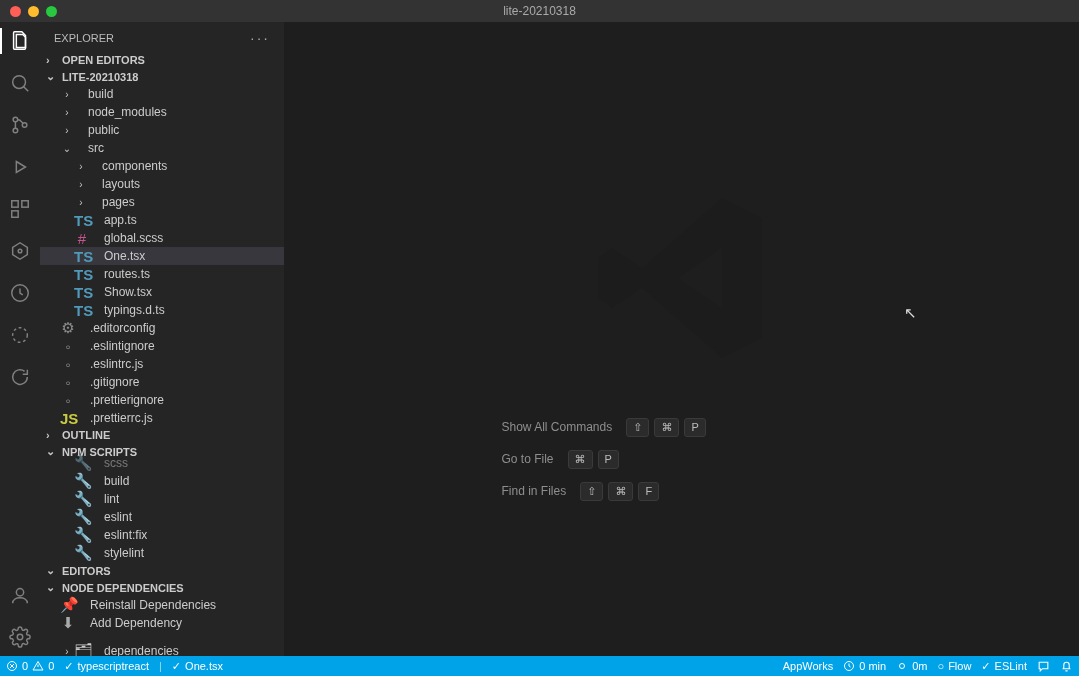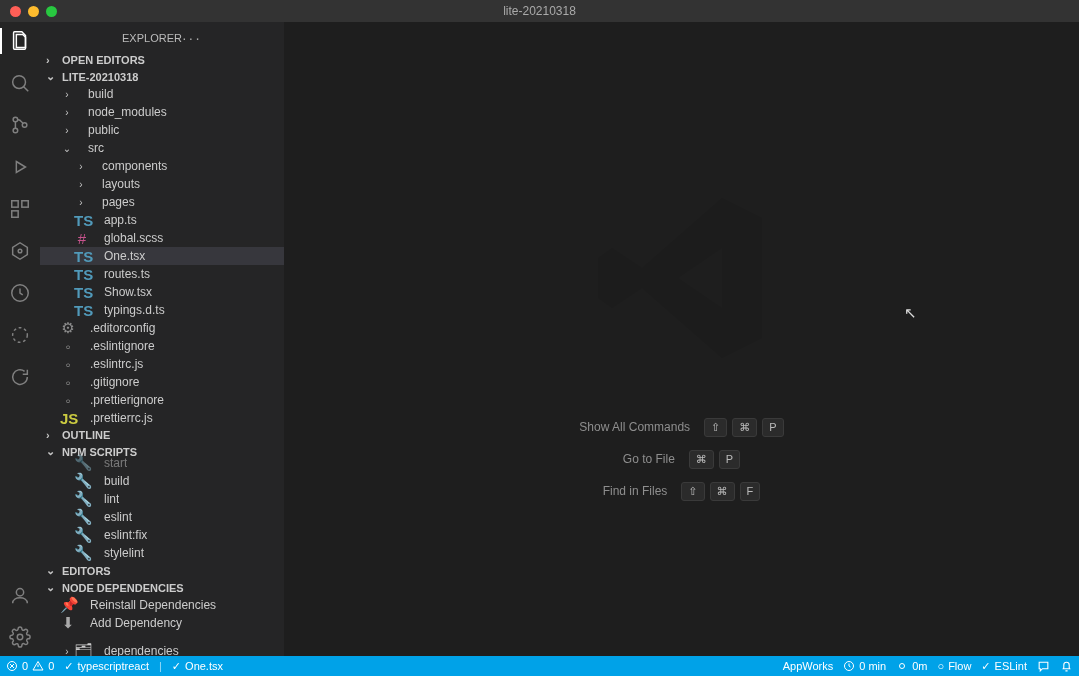--- a/index.html
+++ b/index.html
@@ -75,21 +75,21 @@
 .sidebar {
   width: 244px;
   background: #252526;
   display: flex;
   flex-direction: column;
   font-size: 12px;
   overflow: hidden;
 }
 .sidebar-header {
   display: flex;
-  justify-content: center;
+  justify-content: space-between;
   align-items: center;
   padding: 8px 14px 6px;
   color: #bbb;
   font-size: 11px;
 }
 .sidebar-header .dots { letter-spacing: 2px; color: #aaa; cursor: pointer; font-size: 14px;}
 .section-head {
   display: flex;
   align-items: center;
   gap: 4px;
@@ -128,21 +128,21 @@
   flex: 1;
   background: #1e1e1e;
   display: flex;
   flex-direction: column;
   align-items: center;
   justify-content: center;
   position: relative;
 }
 .vs-logo { opacity: 0.06; margin-bottom: 40px; }
 .welcome-list { display: flex; flex-direction: column; gap: 13px; }
-.welcome-row { display: flex; align-items: center; gap: 14px; justify-content: center; width: 360px; }
+.welcome-row { display: flex; align-items: center; gap: 14px; justify-content: flex-start; width: 360px; }
 .welcome-label { color: #8e8e8e; font-size: 12px; }
 .keys { display: flex; gap: 5px; }
 .key {
   background: #2b2b2b;
   border: 1px solid #3a3a3a;
   border-radius: 3px;
   color: #bbb;
   font-size: 11px;
   padding: 2px 6px;
   min-width: 18px;
@@ -359,21 +359,21 @@
         <span>OUTLINE</span>
     </div>
 
     <div class="section-head">
       <span class="chev">⌄</span>
         <span>NPM SCRIPTS</span>
     </div>
     <div class="tree">
       <div class="row ind3" style="margin-top:-6px;opacity:.5">
           <span class="fico wrench">🔧</span>
-          <span class="label">start</span>
+          <span class="label">scss</span>
         </div>
       <div class="row ind3">
           <span class="fico wrench">🔧</span>
           <span class="label">build</span>
         </div>
       <div class="row ind3">
           <span class="fico wrench">🔧</span>
           <span class="label">lint</span>
         </div>
       <div class="row ind3">

